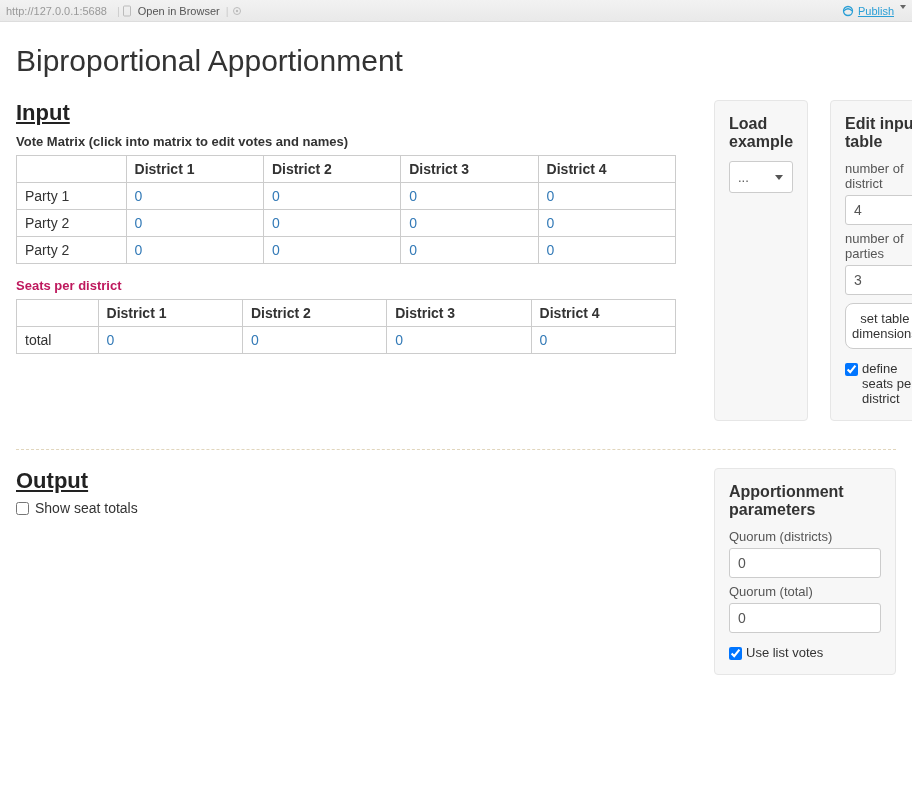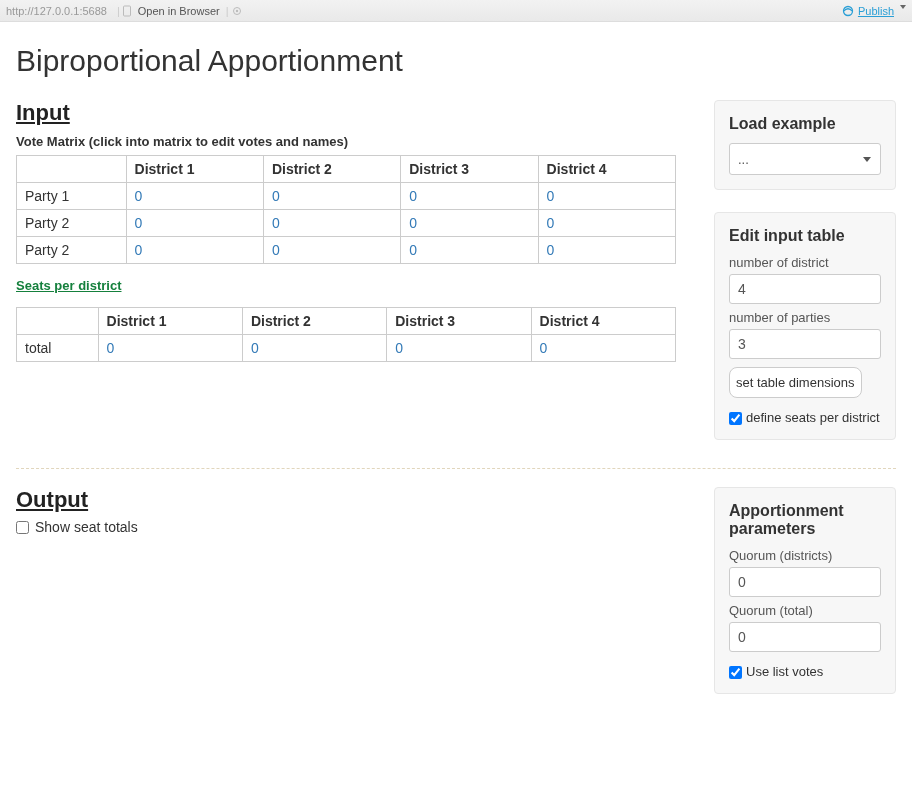--- a/index.html
+++ b/index.html
@@ -40,41 +40,40 @@
     font-weight: 500;
     color: #333;
     margin: 4px 0 22px 0;
   }
   .row {
     display: flex;
     align-items: flex-start;
     gap: 20px;
   }
   .main-col { flex: 1; }
-  .side-col { width: 182px; display:flex; flex-direction:column; gap:22px; }
+  .side-col { width: 182px; display:flex; flex-direction:row; gap:22px; }
 
   h2.section {
     font-size: 22px;
     font-weight: 700;
     color: #222;
     margin: 0 0 6px 0;
     text-decoration: underline;
   }
   .subhead {
     font-size: 13px;
     font-weight: 700;
     color: #333;
     margin: 8px 0 6px 0;
   }
   .subhead2 {
     font-size: 13px;
     font-weight: 700;
-    color: #15803d;
-    margin: 14px 0 14px 0;
-    text-decoration: underline;
+    color: #be185d;
+    margin: 14px 0 6px 0;
   }
 
   table.grid {
     border-collapse: collapse;
     width: 660px;
     font-size: 14px;
     padding-left: 16px;
   }
   table.grid th, table.grid td {
     border: 1px solid #ccc;

